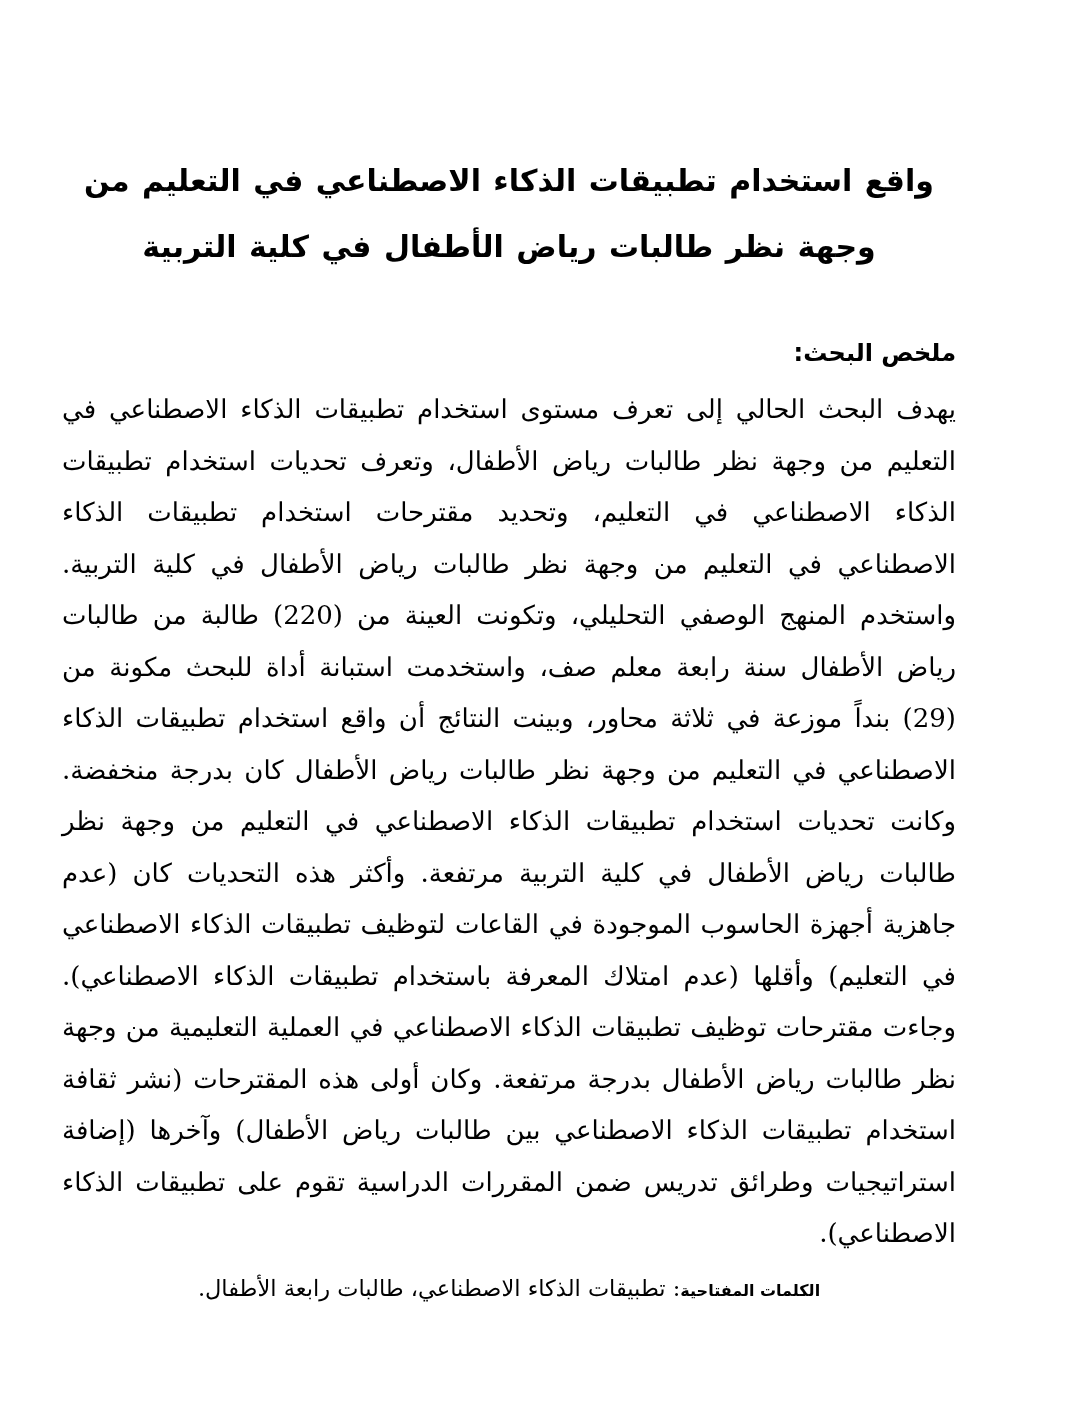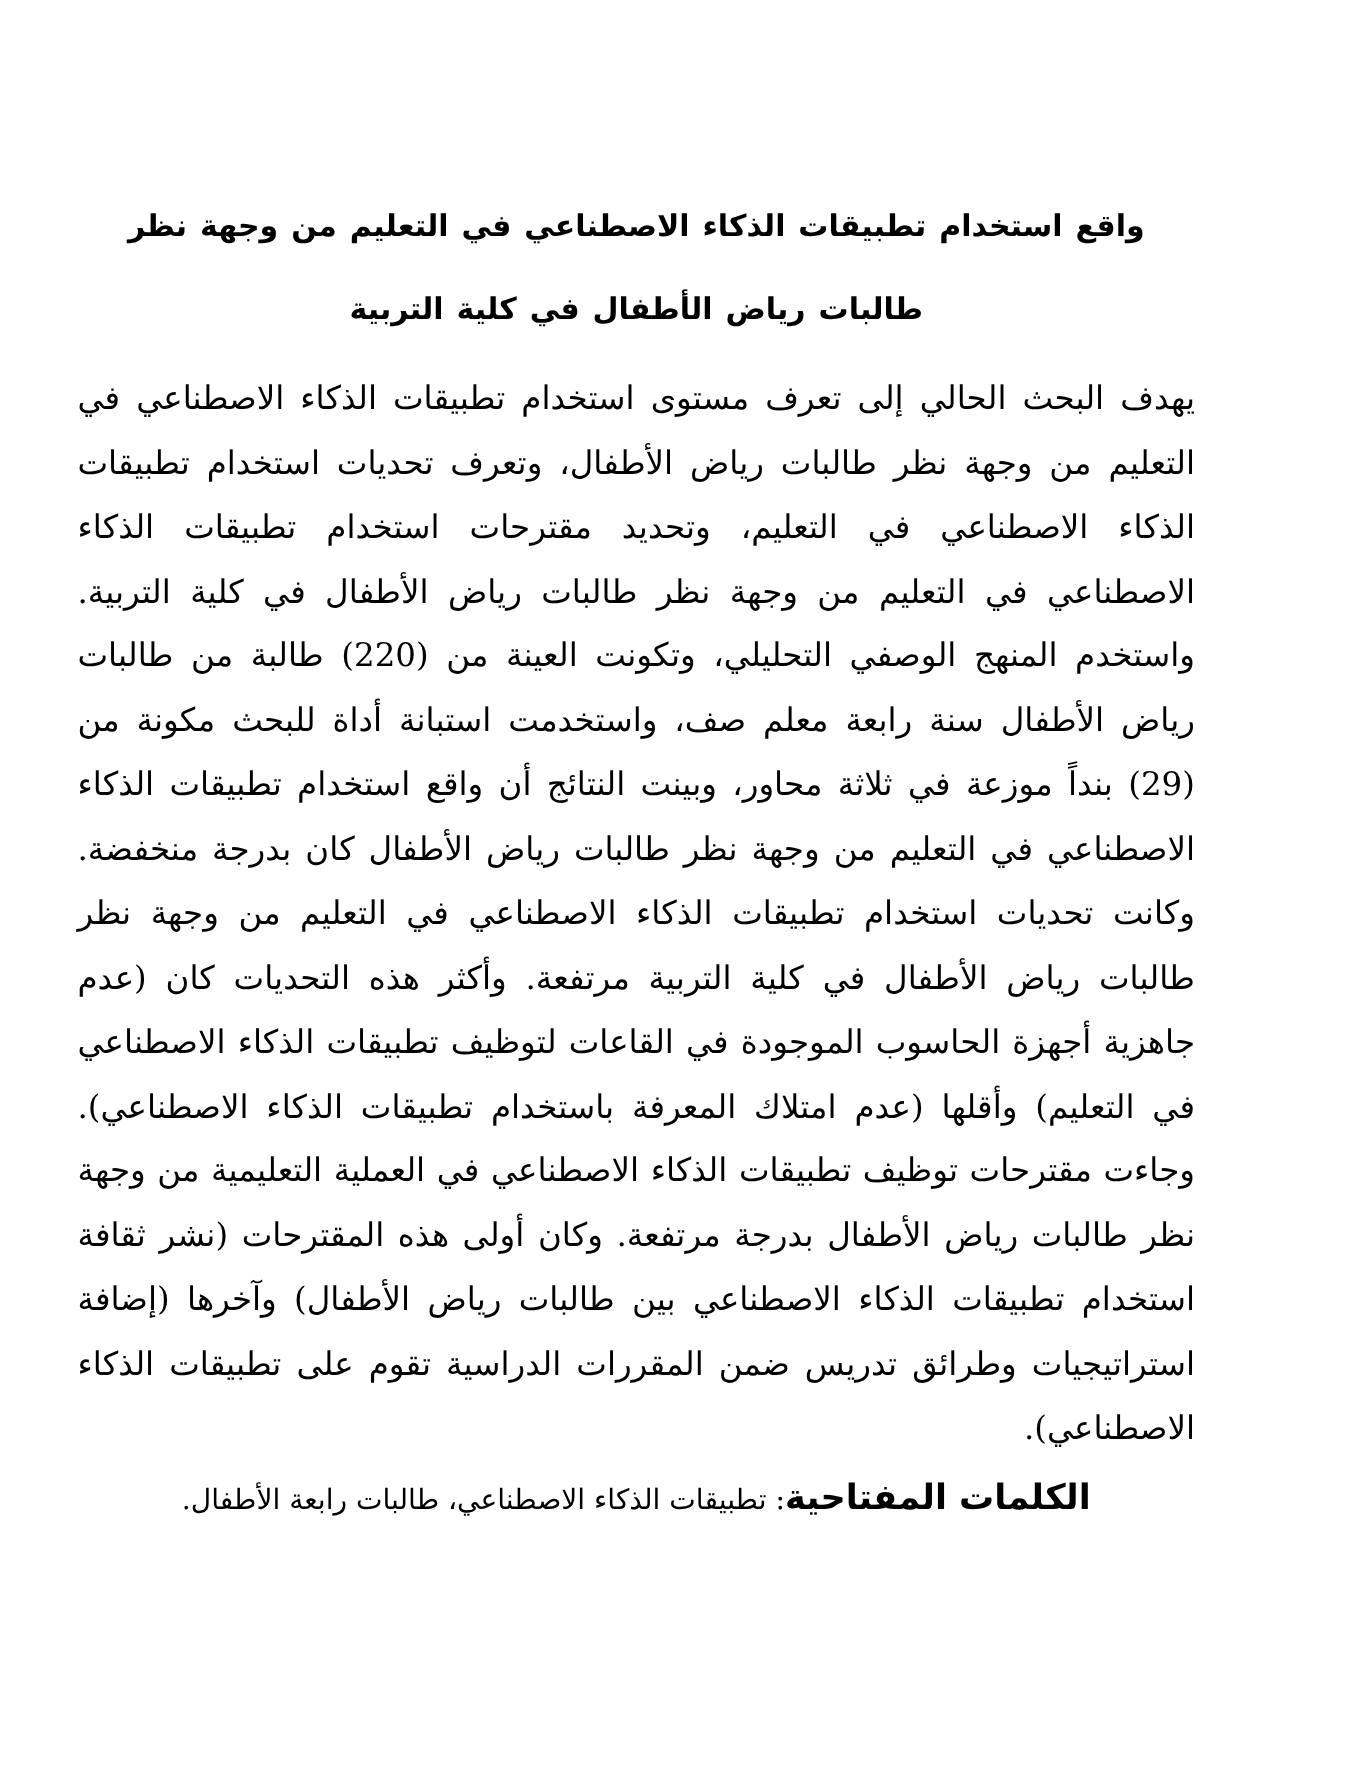--- a/index.html
+++ b/index.html
@@ -31,21 +31,21 @@
     left: 62px;
     top: 148px;
     direction: rtl;
     text-align: right;
   }
 
   
   .doc-title {
     font-family: "DejaVu Sans", "Liberation Sans", sans-serif;
     font-weight: bold;
-    font-size: 24px;
+    font-size: 30px;
     line-height: 66px;
     text-align: center;
     direction: rtl;
     margin: 0 0 0 0;
     padding: 0 0 0 0;
     letter-spacing: 0.1px;
     word-spacing: 2px;
   }
 
   
@@ -79,35 +79,36 @@
     font-size: 22.5px;
     line-height: 44px;
     direction: rtl;
     text-align: center;
     margin: 6px 0 0 0;
     padding: 0;
   }
   .keywords .kw-label {
     font-weight: bold;
     font-family: "DejaVu Sans", "Liberation Sans", sans-serif;
-    font-size: 28px;
+    font-size: 16px;
   }
   .keywords .kw-values {
     font-weight: normal;
   }
 </style>
 </head>
 <body>
 
 <div class="page">
 
   <div class="content">
 
     <h1 class="doc-title">واقع استخدام تطبيقات الذكاء الاصطناعي في التعليم من وجهة نظر طالبات رياض الأطفال في كلية التربية</h1>
 
+    <h2 class="abstract-heading">ملخص البحث:</h2>
 
     <p class="abstract-body">يهدف البحث الحالي إلى تعرف مستوى استخدام تطبيقات الذكاء الاصطناعي في التعليم من وجهة نظر طالبات رياض الأطفال، وتعرف تحديات استخدام تطبيقات الذكاء الاصطناعي في التعليم، وتحديد مقترحات استخدام تطبيقات الذكاء الاصطناعي في التعليم من وجهة نظر طالبات رياض الأطفال في كلية التربية. واستخدم المنهج الوصفي التحليلي، وتكونت العينة من (220) طالبة من طالبات رياض الأطفال سنة رابعة معلم صف، واستخدمت استبانة أداة للبحث مكونة من (29) بنداً موزعة في ثلاثة محاور، وبينت النتائج أن واقع استخدام تطبيقات الذكاء الاصطناعي في التعليم من وجهة نظر طالبات رياض الأطفال كان بدرجة منخفضة. وكانت تحديات استخدام تطبيقات الذكاء الاصطناعي في التعليم من وجهة نظر طالبات رياض الأطفال في كلية التربية مرتفعة. وأكثر هذه التحديات كان (عدم جاهزية أجهزة الحاسوب الموجودة في القاعات لتوظيف تطبيقات الذكاء الاصطناعي في التعليم) وأقلها (عدم امتلاك المعرفة باستخدام تطبيقات الذكاء الاصطناعي). وجاءت مقترحات توظيف تطبيقات الذكاء الاصطناعي في العملية التعليمية من وجهة نظر طالبات رياض الأطفال بدرجة مرتفعة. وكان أولى هذه المقترحات (نشر ثقافة استخدام تطبيقات الذكاء الاصطناعي بين طالبات رياض الأطفال) وآخرها (إضافة استراتيجيات وطرائق تدريس ضمن المقررات الدراسية تقوم على تطبيقات الذكاء الاصطناعي).</p>
 
     <p class="keywords">
       <span class="kw-label">الكلمات المفتاحية</span><span class="kw-sep">: </span><span class="kw-values">تطبيقات الذكاء الاصطناعي، طالبات رابعة الأطفال.</span>
     </p>
 
   </div>
 </div>
 

